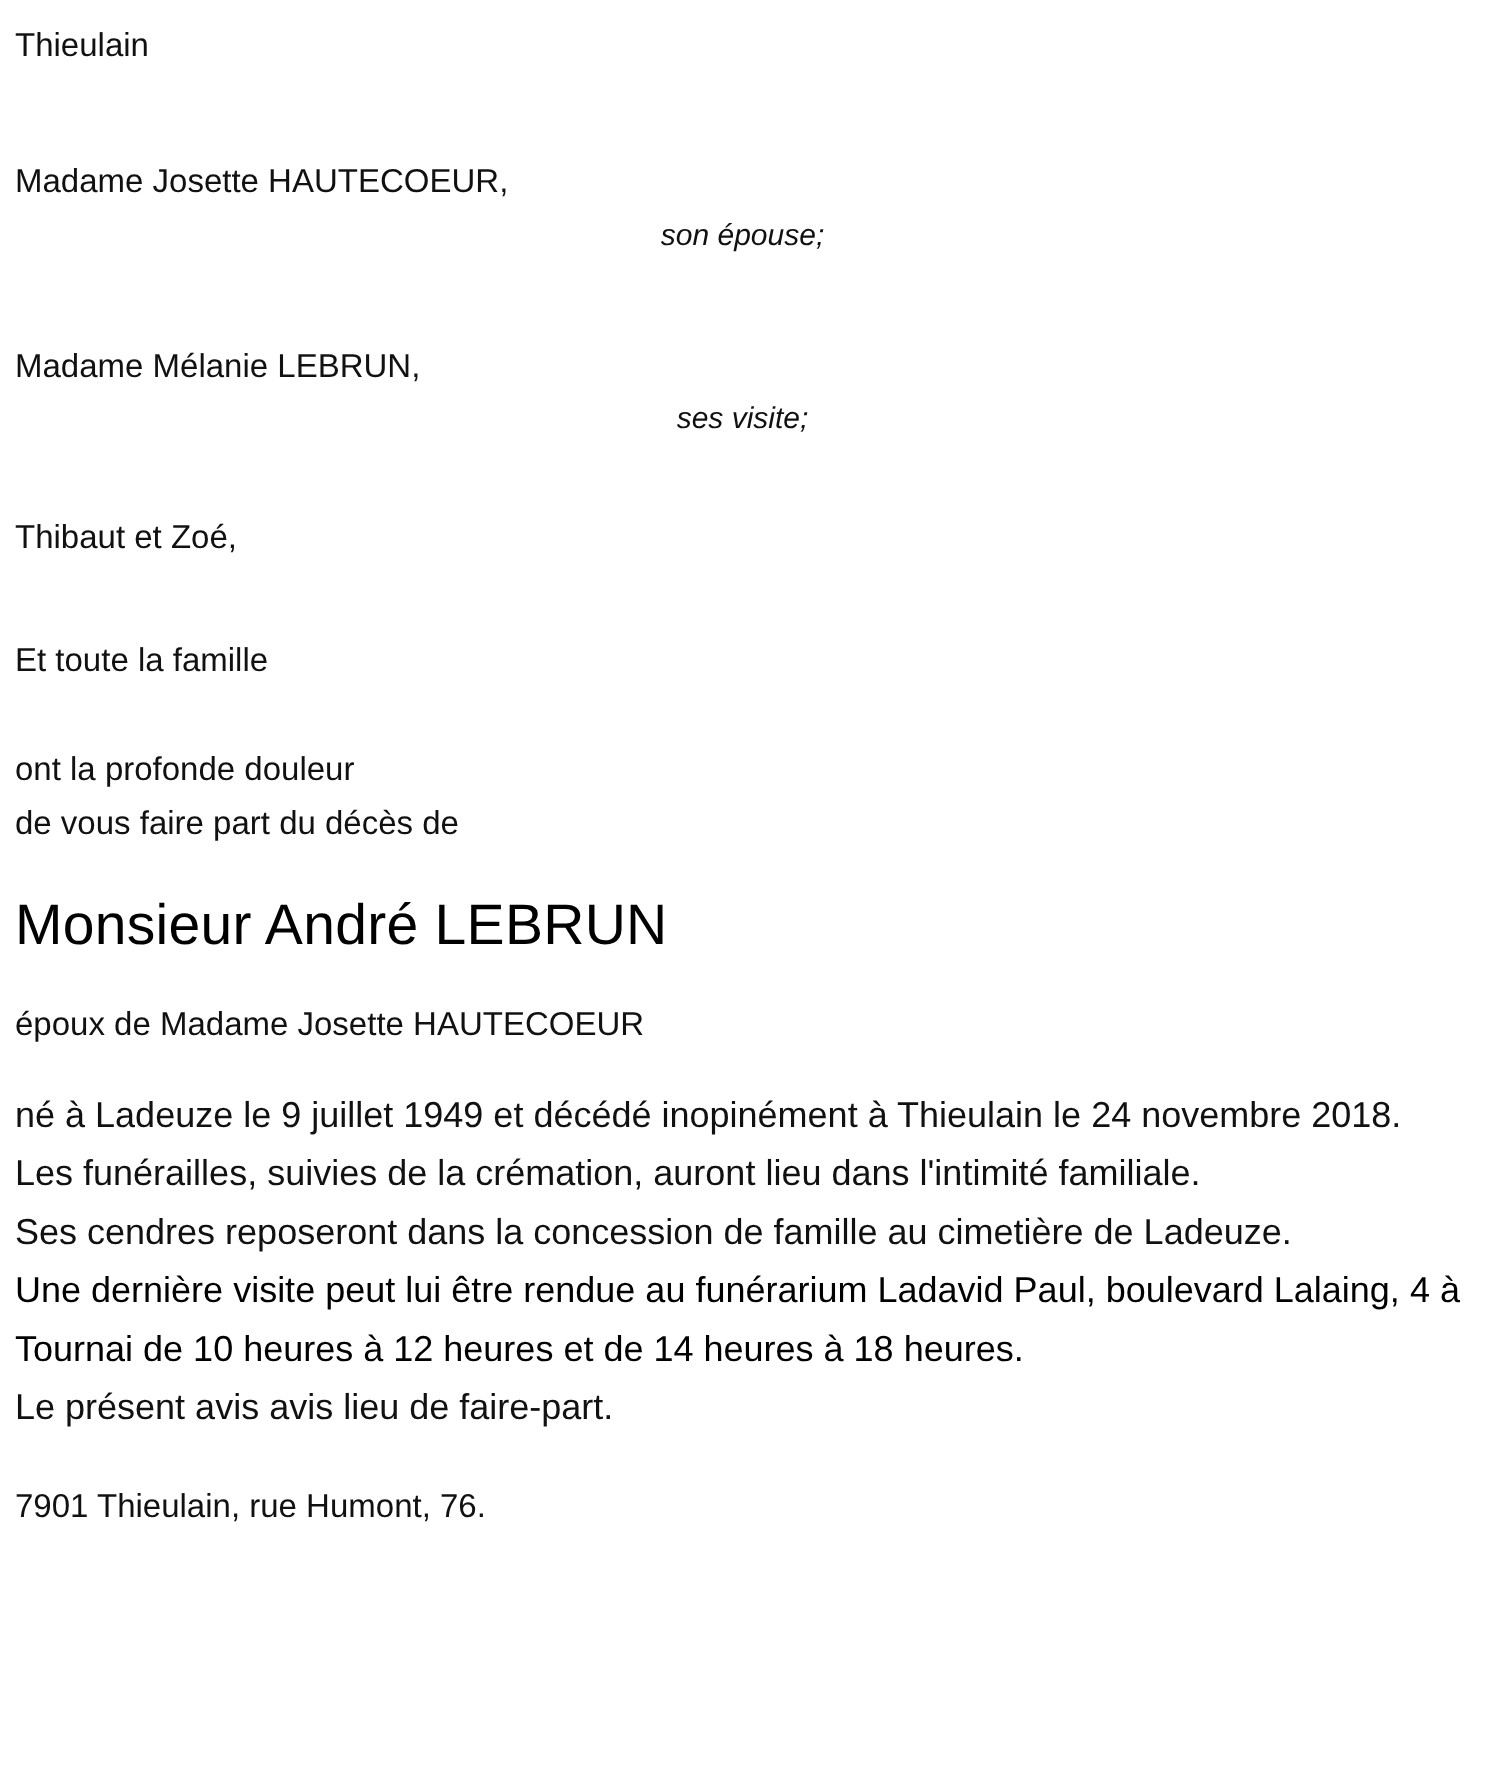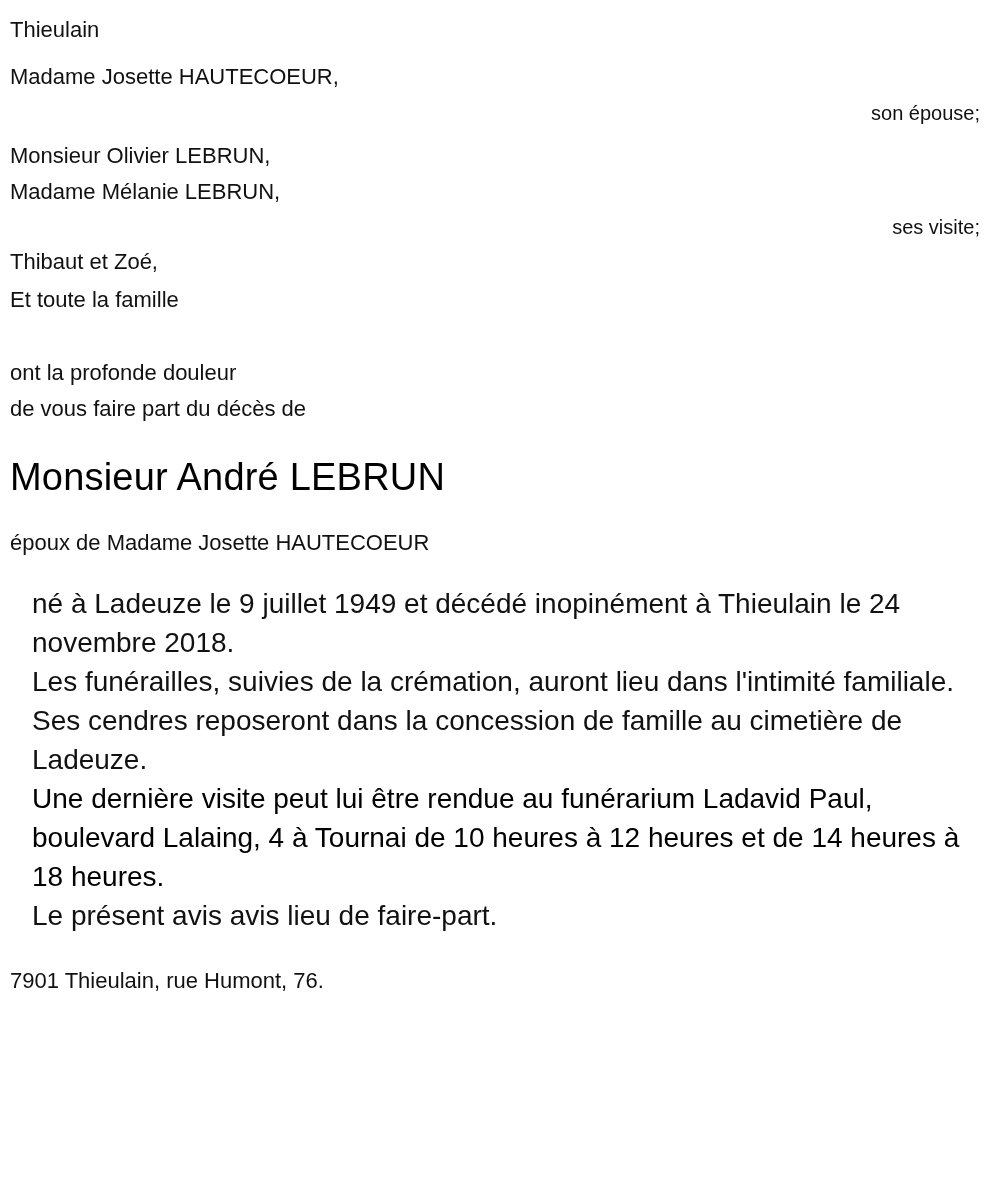--- a/index.html
+++ b/index.html
@@ -33,49 +33,49 @@
   
   .line {
     font-size: 22px;
     line-height: 39px;
     color: #111111;
     white-space: pre-wrap;
   }
   .line.tight { line-height: 36px; }
 
   
-  .relgroup { position: relative; }
+  .relgroup { position: relative; margin-top: 44px; }
   .role {
     font-size: 20px;
     line-height: 34px;
-    text-align: right;
+    font-style: italic;
+    text-align: center;
     color: #111111;
     padding-right: 10px;
   }
 
   .spacer-8  { height: 8px; }
   .spacer-22 { height: 22px; }
   .spacer-26 { height: 26px; }
   .spacer-30 { height: 30px; }
   .spacer-36 { height: 36px; }
 
   .headline {
     font-size: 38px;
     font-weight: normal;
     line-height: 40px;
     letter-spacing: 0.2px;
     color: #000000;
   }
 
   .para {
-    font-size: 28px;
+    font-size: 24px;
     line-height: 39px;
     color: #111111;
     max-width: 960px;
-    margin-left: 22px;
   }
   .para.bold {
     font-weight: normal;
     color: #000000;
     max-width: 975px;
   }
 </style>
 </head>
 <body>
 
@@ -87,21 +87,20 @@
     <div class="spacer-8"></div>
 
     <div class="relgroup">
       <div class="line">Madame Josette HAUTECOEUR,</div>
       <div class="role">son épouse;</div>
     </div>
 
     <div class="spacer-8"></div>
 
     <div class="relgroup">
-      <div class="line tight">Monsieur Olivier LEBRUN,</div>
       <div class="line tight">Madame Mélanie LEBRUN,</div>
       <div class="role">ses visite;</div>
     </div>
 
     <div class="relgroup">
       <div class="line tight">Thibaut et Zoé,</div>
     </div>
 
     <div class="relgroup">
       <div class="line">Et toute la famille</div>

